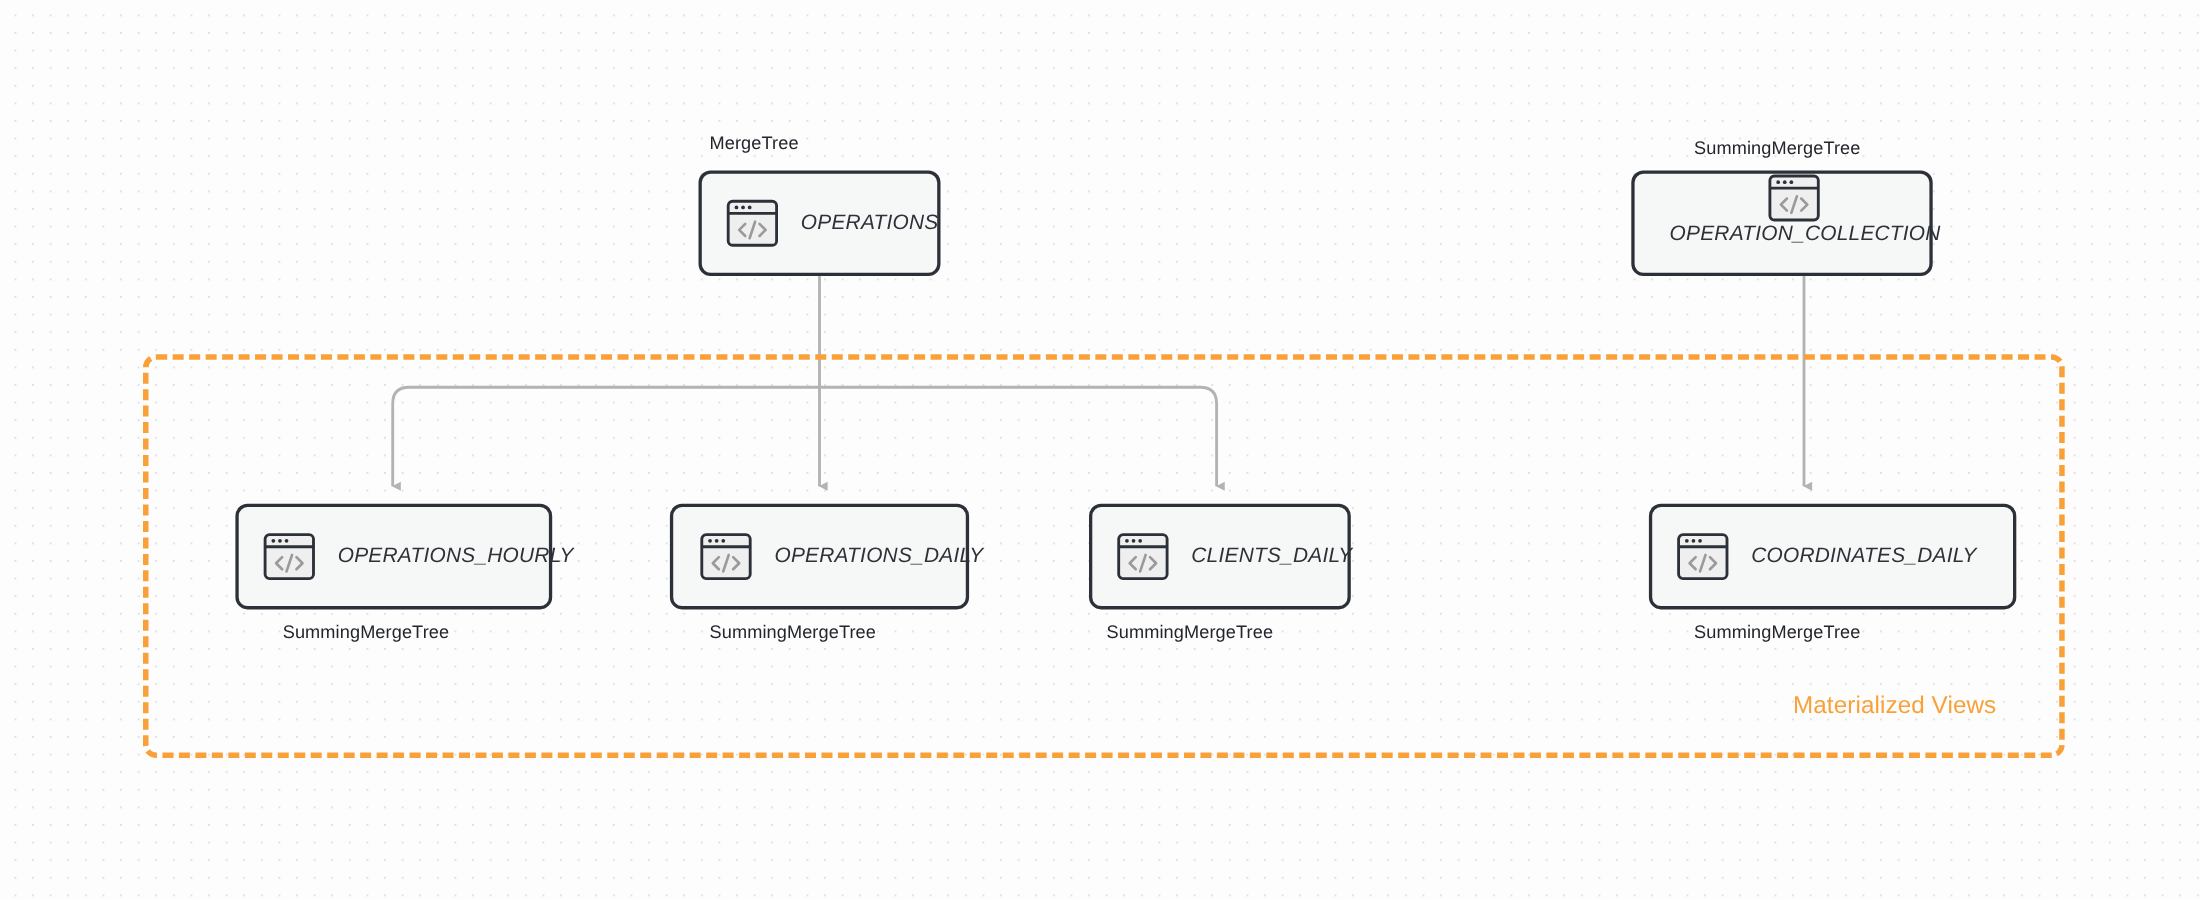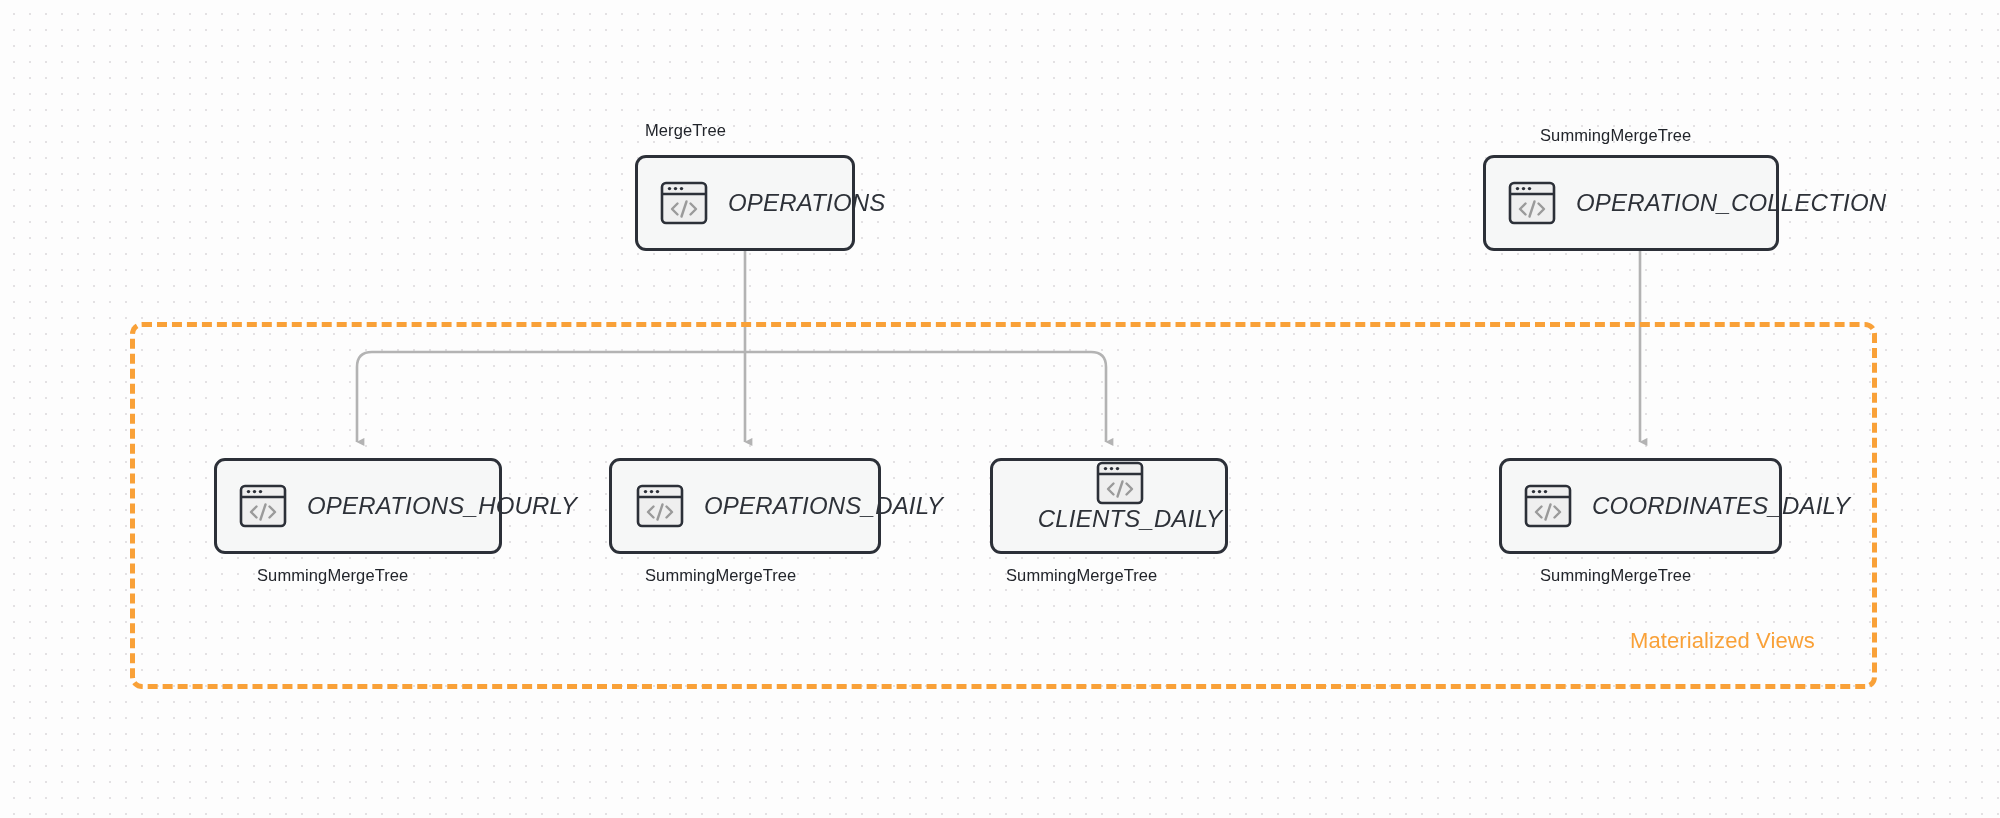--- a/index.html
+++ b/index.html
@@ -57,21 +57,21 @@
     padding-left: 22px;
   }
   .node-icon {
     flex: 0 0 auto;
     width: 48px;
     height: 44px;
     display: block;
   }
   .node-label {
     margin-left: 20px;
-    font-size: 24px;
+    font-size: 19px;
     font-style: italic;
     color: #2d3138;
     white-space: nowrap;
     letter-spacing: 0.2px;
   }
 
   
   .caption {
     position: absolute;
     font-size: 16.5px;
@@ -126,21 +126,21 @@
       <circle cx="9.5" cy="7.6" r="1.7" fill="#2c3038"></circle>
       <circle cx="15.5" cy="7.6" r="1.7" fill="#2c3038"></circle>
       <circle cx="21.5" cy="7.6" r="1.7" fill="#2c3038"></circle>
       <path d="M17.5,22.5 L12,28 L17.5,33.5" fill="none" stroke="#9a9a9a" stroke-width="2.4" stroke-linecap="round" stroke-linejoin="round"></path>
       <path d="M30.5,22.5 L36,28 L30.5,33.5" fill="none" stroke="#9a9a9a" stroke-width="2.4" stroke-linecap="round" stroke-linejoin="round"></path>
       <path d="M26.5,20.5 L21.5,35.5" fill="none" stroke="#9a9a9a" stroke-width="2.4" stroke-linecap="round"></path>
     </svg>
     <span class="node-label">OPERATIONS</span>
   </div>
 
-  <div class="node" style="left:1483px; top:155px; width:296px; height:96px;">
+  <div class="node" style="left:1483px; top:155px; width:274px; height:96px;flex-direction:column;">
     <svg class="node-icon" viewBox="0 0 48 44" xmlns="http://www.w3.org/2000/svg">
       <rect x="2" y="2" width="44" height="40" rx="4" ry="4" fill="#efefef" stroke="#2c3038" stroke-width="2.6"></rect>
       <path d="M2,13 L46,13" stroke="#2c3038" stroke-width="2.6"></path>
       <circle cx="9.5" cy="7.6" r="1.7" fill="#2c3038"></circle>
       <circle cx="15.5" cy="7.6" r="1.7" fill="#2c3038"></circle>
       <circle cx="21.5" cy="7.6" r="1.7" fill="#2c3038"></circle>
       <path d="M17.5,22.5 L12,28 L17.5,33.5" fill="none" stroke="#9a9a9a" stroke-width="2.4" stroke-linecap="round" stroke-linejoin="round"></path>
       <path d="M30.5,22.5 L36,28 L30.5,33.5" fill="none" stroke="#9a9a9a" stroke-width="2.4" stroke-linecap="round" stroke-linejoin="round"></path>
       <path d="M26.5,20.5 L21.5,35.5" fill="none" stroke="#9a9a9a" stroke-width="2.4" stroke-linecap="round"></path>
     </svg>
@@ -168,35 +168,35 @@
       <circle cx="9.5" cy="7.6" r="1.7" fill="#2c3038"></circle>
       <circle cx="15.5" cy="7.6" r="1.7" fill="#2c3038"></circle>
       <circle cx="21.5" cy="7.6" r="1.7" fill="#2c3038"></circle>
       <path d="M17.5,22.5 L12,28 L17.5,33.5" fill="none" stroke="#9a9a9a" stroke-width="2.4" stroke-linecap="round" stroke-linejoin="round"></path>
       <path d="M30.5,22.5 L36,28 L30.5,33.5" fill="none" stroke="#9a9a9a" stroke-width="2.4" stroke-linecap="round" stroke-linejoin="round"></path>
       <path d="M26.5,20.5 L21.5,35.5" fill="none" stroke="#9a9a9a" stroke-width="2.4" stroke-linecap="round"></path>
     </svg>
     <span class="node-label">OPERATIONS_DAILY</span>
   </div>
 
-  <div class="node" style="left:990px; top:458px; width:238px; height:96px;flex-direction:column;">
+  <div class="node" style="left:990px; top:458px; width:238px; height:96px;">
     <svg class="node-icon" viewBox="0 0 48 44" xmlns="http://www.w3.org/2000/svg">
       <rect x="2" y="2" width="44" height="40" rx="4" ry="4" fill="#efefef" stroke="#2c3038" stroke-width="2.6"></rect>
       <path d="M2,13 L46,13" stroke="#2c3038" stroke-width="2.6"></path>
       <circle cx="9.5" cy="7.6" r="1.7" fill="#2c3038"></circle>
       <circle cx="15.5" cy="7.6" r="1.7" fill="#2c3038"></circle>
       <circle cx="21.5" cy="7.6" r="1.7" fill="#2c3038"></circle>
       <path d="M17.5,22.5 L12,28 L17.5,33.5" fill="none" stroke="#9a9a9a" stroke-width="2.4" stroke-linecap="round" stroke-linejoin="round"></path>
       <path d="M30.5,22.5 L36,28 L30.5,33.5" fill="none" stroke="#9a9a9a" stroke-width="2.4" stroke-linecap="round" stroke-linejoin="round"></path>
       <path d="M26.5,20.5 L21.5,35.5" fill="none" stroke="#9a9a9a" stroke-width="2.4" stroke-linecap="round"></path>
     </svg>
     <span class="node-label">CLIENTS_DAILY</span>
   </div>
 
-  <div class="node" style="left:1499px; top:458px; width:283px; height:96px;">
+  <div class="node" style="left:1499px; top:458px; width:334px; height:96px;">
     <svg class="node-icon" viewBox="0 0 48 44" xmlns="http://www.w3.org/2000/svg">
       <rect x="2" y="2" width="44" height="40" rx="4" ry="4" fill="#efefef" stroke="#2c3038" stroke-width="2.6"></rect>
       <path d="M2,13 L46,13" stroke="#2c3038" stroke-width="2.6"></path>
       <circle cx="9.5" cy="7.6" r="1.7" fill="#2c3038"></circle>
       <circle cx="15.5" cy="7.6" r="1.7" fill="#2c3038"></circle>
       <circle cx="21.5" cy="7.6" r="1.7" fill="#2c3038"></circle>
       <path d="M17.5,22.5 L12,28 L17.5,33.5" fill="none" stroke="#9a9a9a" stroke-width="2.4" stroke-linecap="round" stroke-linejoin="round"></path>
       <path d="M30.5,22.5 L36,28 L30.5,33.5" fill="none" stroke="#9a9a9a" stroke-width="2.4" stroke-linecap="round" stroke-linejoin="round"></path>
       <path d="M26.5,20.5 L21.5,35.5" fill="none" stroke="#9a9a9a" stroke-width="2.4" stroke-linecap="round"></path>
     </svg>

